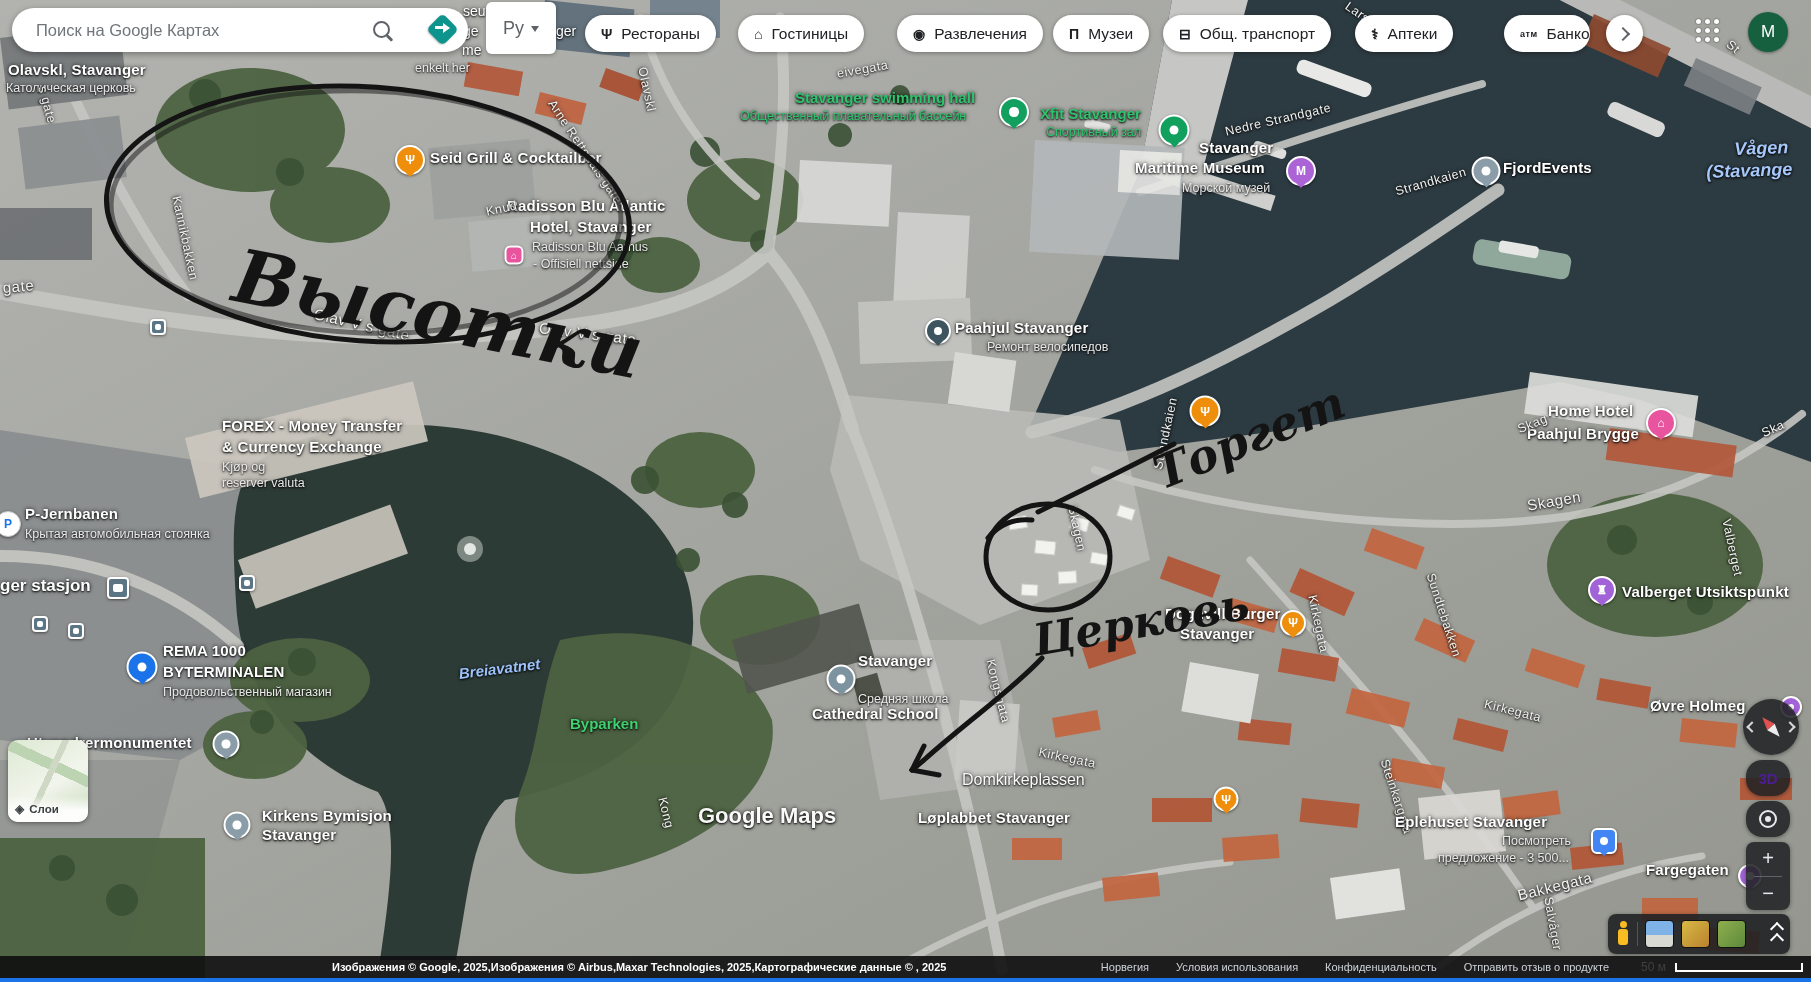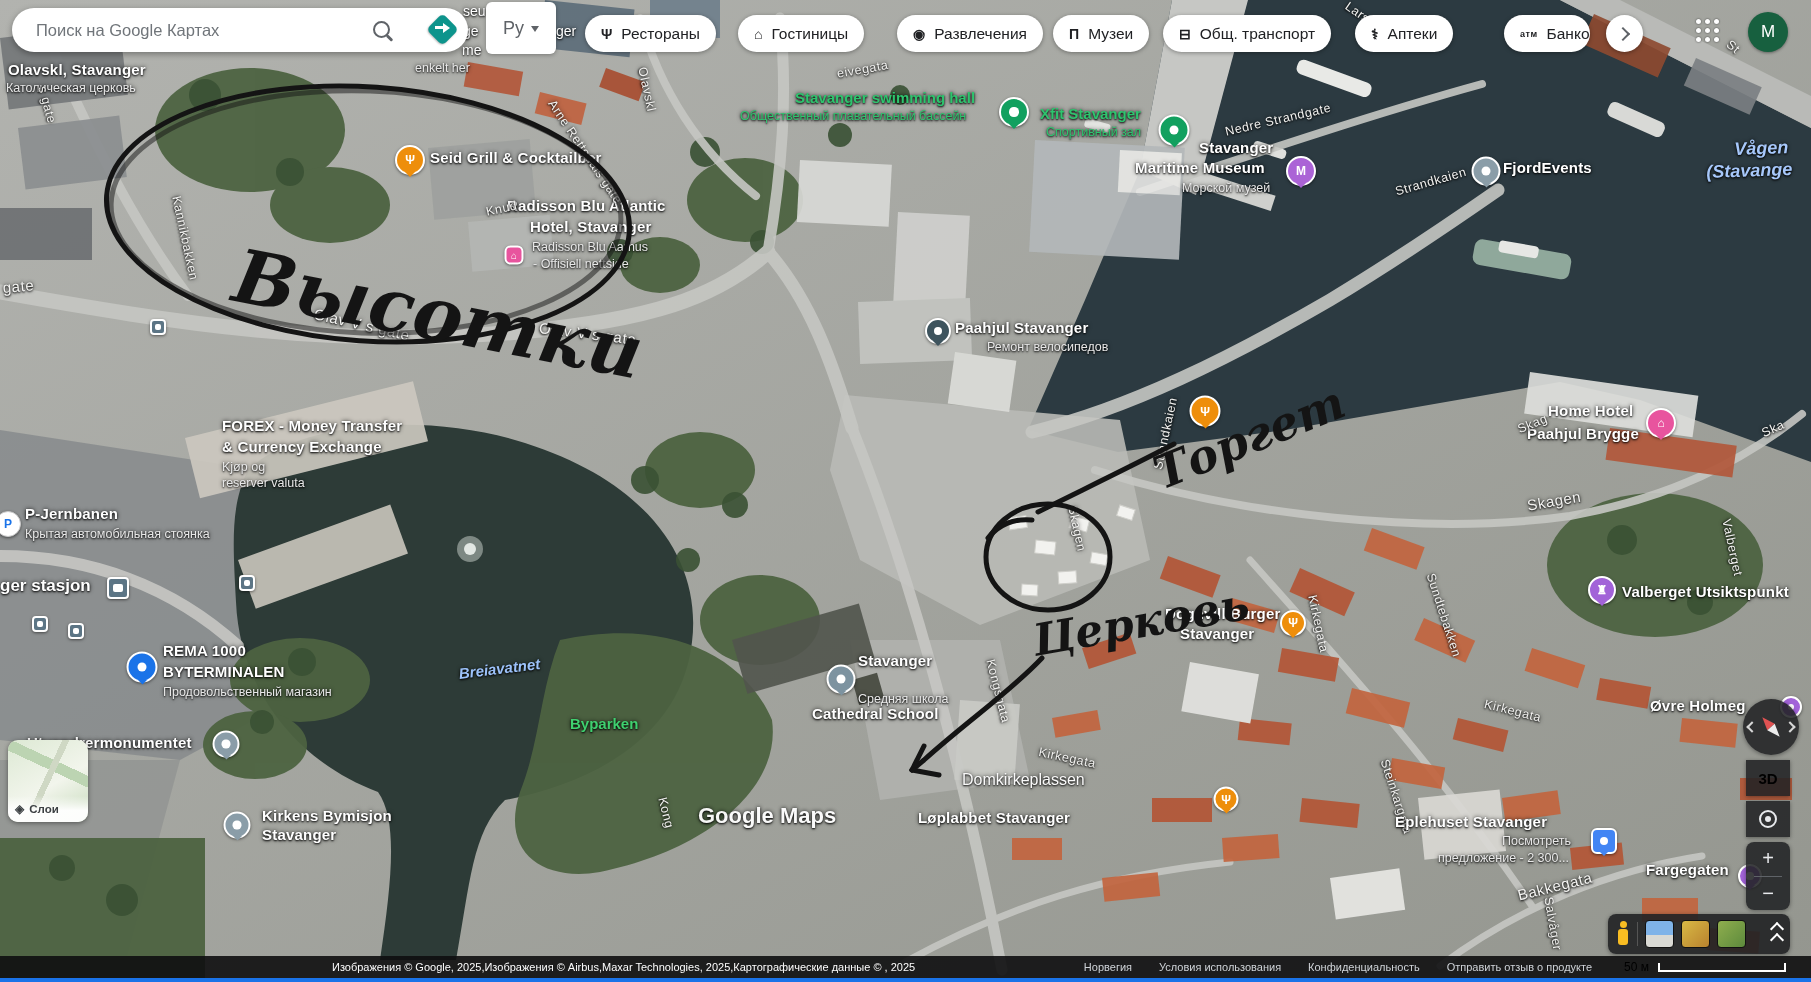--- a/index.html
+++ b/index.html
@@ -72,21 +72,21 @@
 
   
   .compass{position:absolute;left:1743px;top:699px;width:56px;height:56px;border-radius:50%;background:rgba(32,33,36,.87);
            z-index:10;cursor:pointer;box-shadow:0 1px 4px rgba(0,0,0,.4);display:flex;align-items:center;justify-content:center;}
   .ncol{display:flex;flex-direction:column;align-items:center;transform:rotate(-42deg);}
   .n-red{width:0;height:0;border:5px solid transparent;border-bottom:13px solid #e05252;}
   .n-wht{width:0;height:0;border:5px solid transparent;border-top:13px solid #ececec;}
   .sidechev{position:absolute;width:6px;height:6px;border-left:2px solid #d7d7d7;border-bottom:2px solid #d7d7d7;top:24px;}
   .sidechev.l{left:5px;transform:rotate(45deg);}
   .sidechev.r{right:5px;transform:rotate(225deg);}
-  .ctlbtn{position:absolute;left:1746px;width:44px;background:rgba(32,33,36,.87);border-radius:0;color:#000000;z-index:10;
+  .ctlbtn{position:absolute;left:1746px;width:44px;background:rgba(32,33,36,.87);border-radius:16px;color:#4c1d95;z-index:10;
           display:flex;align-items:center;justify-content:center;cursor:pointer;box-shadow:0 1px 4px rgba(0,0,0,.4);}
   .btn3d{top:760px;height:36px;font-size:15px;font-weight:bold;}
   .btnloc{top:801px;height:36px;}
   .loc{width:14px;height:14px;border:2px solid #e8eaed;border-radius:50%;position:relative;}
   .loc::after{content:"";position:absolute;left:4px;top:4px;width:6px;height:6px;border-radius:50%;background:#e8eaed;}
   .zoomstack{position:absolute;left:1746px;top:842px;width:44px;height:68px;background:rgba(32,33,36,.87);border-radius:8px;z-index:10;
              display:flex;flex-direction:column;box-shadow:0 1px 4px rgba(0,0,0,.4);}
   .zbtn{flex:1;display:flex;align-items:center;justify-content:center;color:#e8eaed;font-size:20px;cursor:pointer;}
   .zdiv{height:1px;background:#5f6368;margin:0 8px;}
   .pegbar{position:absolute;left:1608px;top:914px;width:182px;height:40px;background:rgba(32,33,36,.9);border-radius:8px;z-index:10;
@@ -107,24 +107,24 @@
           box-shadow:0 1px 5px rgba(0,0,0,.45);background:linear-gradient(150deg,#dde9d4,#f2f5ec 55%,#c6dabb);}
   .layers-art{position:absolute;inset:0;background:
      linear-gradient(115deg,transparent 46%,#cfd8c4 46% 52%,transparent 52%),
      linear-gradient(25deg,transparent 60%,#bcd4b2 60% 70%,transparent 70%);}
   .layers-strip{position:absolute;left:0;bottom:0;width:100%;height:26px;display:flex;align-items:center;gap:5px;padding:0 7px;
                 box-sizing:border-box;background:linear-gradient(transparent,rgba(255,255,255,.95) 55%);color:#3c4043;font-size:11.5px;font-weight:bold;}
   .layers-ic::before{content:"\25C8";font-size:12px;color:#3c4043;}
 
   
   .footer{position:absolute;left:0;top:956px;width:100%;height:22px;background:rgba(14,14,16,.9);display:flex;align-items:center;z-index:11;font-size:11px;}
-  .attr{margin-left:332px;color:#fdfdfd;white-space:nowrap;}
+  .attr{margin-left:332px;color:#fdfdfd;white-space:nowrap;font-weight:bold;}
   .flink{color:#cfd3d8;margin-left:27px;cursor:pointer;white-space:nowrap;}
   .flink.first{margin-left:auto;}
-  .scale-wrap{display:flex;align-items:flex-end;gap:9px;color:#000000;font-size:12px;margin-left:32px;margin-right:25px;justify-content:space-between;}
+  .scale-wrap{display:flex;align-items:flex-end;gap:9px;color:#404040;font-size:12px;margin-left:32px;margin-right:8px;justify-content:space-between;}
   .scale-bar{width:124px;height:7px;border-left:2px solid #fff;border-right:2px solid #fff;border-bottom:2px solid #fff;margin-bottom:2px;}
   .bluestrip{position:absolute;left:0;top:978px;width:100%;height:4px;background:#1a73e8;z-index:12;}
 </style>
 </head>
 <body>
 
 <svg class="bgsvg" width="1811" height="982" viewBox="0 0 1811 982">
   <defs>
     <linearGradient id="lg" x1="0" y1="0" x2="1" y2="1">
       <stop offset="0" stop-color="#b2b3af"></stop>
@@ -334,21 +334,21 @@
     <div class="mlabel poi" style="left: 812px; top: 672px; margin-top: 34px;">Cathedral School</div>
     <div class="mlabel poi-sub" style="left: 858px; top: 693px;">Средняя школа</div>
     <div class="mlabel street" style="left: 996px; top: 658px; transform: rotate(76deg);">Kongsgata</div>
     <div class="mlabel area-label" style="left: 962px; top: 772px;">Domkirkeplassen</div>
     <div class="mlabel street" style="left: 1040px; top: 746px; transform: rotate(12deg);">Kirkegata</div>
     <div class="mlabel street" style="left: 1318px; top: 594px; transform: rotate(78deg);">Kirkegata</div>
     <div class="mlabel street" style="left: 1486px; top: 698px; transform: rotate(14deg);">Kirkegata</div>
     <div class="mlabel street" style="left: 1390px; top: 758px; transform: rotate(72deg);">Steinkargata</div>
     <div class="mlabel poi" style="left: 1395px; top: 814px;">Eplehuset Stavanger</div>
     <div class="mlabel poi-sub" style="left: 1502px; top: 835px;">Посмотреть</div>
-    <div class="mlabel poi-sub" style="left: 1438px; top: 852px;">предложение - 2 300...</div>
+    <div class="mlabel poi-sub" style="left: 1438px; top: 852px;">предложение - 3 500...</div>
     <div class="mlabel poi" style="left: 1646px; top: 862px;">Fargegaten</div>
     <div class="mlabel poi" style="left: 1650px; top: 698px;">Øvre Holmeg</div>
     <div class="mlabel poi" style="left: 918px; top: 810px;">Løplabbet Stavanger</div>
     <div class="mlabel street" style="left: 668px; top: 796px; transform: rotate(76deg);">Kong</div>
     <div class="mlabel watermark" style="left: 698px; top: 804px;">Google Maps</div>
     <div class="mlabel street-lg" style="left: 1516px; top: 888px; transform: rotate(-14deg);">Bakkegata</div>
     <div class="mlabel street" style="left: 1554px; top: 896px; transform: rotate(80deg);">Salvåger</div>
     <div class="pin circle" style="left: 410px; top: 160px; width: 30px; height: 30px; background: rgb(238, 142, 11);">
       <span class="g">Ψ</span>
       <span class="tail" style="border-top-color: rgb(238, 142, 11);"></span>

